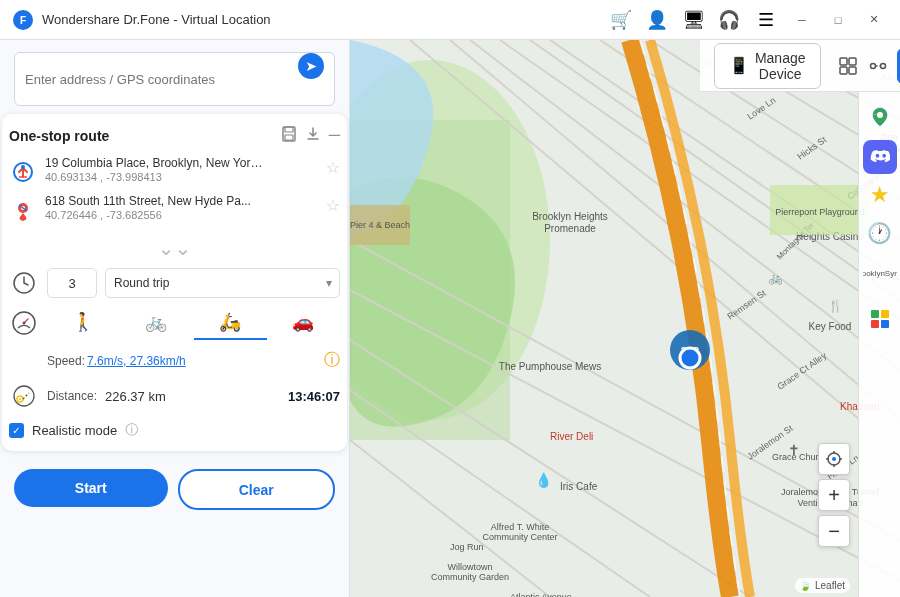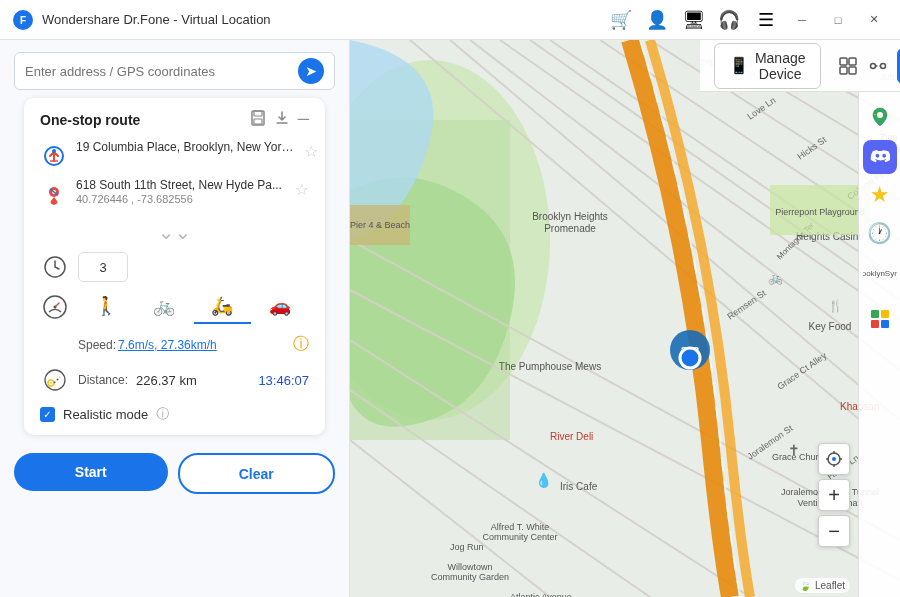--- a/index.html
+++ b/index.html
@@ -22,23 +22,23 @@
 
     
     .left-panel {
       width: 350px; min-width: 350px; background: #f7f9fc;
       display: flex; flex-direction: column; z-index: 10;
       border-right: 1px solid #dde3ea;
     }
 
     
     .search-bar {
-      display: flex; align-items: center; margin: 12px 14px 8px;
+      display: flex; margin: 12px 14px 8px;
       background: #fff; border: 1px solid #d0d7e2; border-radius: 6px;
-      padding: 0 10px; height: 38px;
+      padding: 0 10px; height: 54px;
     }
     .search-input {
       flex: 1; border: none; outline: none; font-size: 13px; color: #aaa;
       background: transparent;
     }
     .search-btn {
       width: 26px; height: 26px; background: #1a73e8; border-radius: 50%;
       display: flex; align-items: center; justify-content: center;
       cursor: pointer; color: #fff; font-size: 14px;
     }
@@ -60,23 +60,23 @@
     .toolbar-spacer { flex: 1; }
     .toolbar-icon-btn {
       width: 36px; height: 36px; display: flex; align-items: center; justify-content: center;
       border-radius: 6px; cursor: pointer; font-size: 18px; color: #555;
       border: 1px solid transparent;
     }
     .toolbar-icon-btn.active { background: #1a73e8; color: #fff; border-color: #1a73e8; }
 
     
     .route-card {
-      margin: 0 24px 8px; background: #fff;
+      margin: 0 2px 8px; background: #fff;
       border-radius: 10px; box-shadow: 0 1px 6px rgba(0,0,0,0.1);
-      padding: 12px 16px 8px;
+      padding: 12px 7px 8px;
     }
     .route-header {
       display: flex; align-items: center; justify-content: space-between; margin-bottom: 10px;
     }
     .route-title { font-size: 14px; font-weight: 600; color: #222; }
     .route-header-icons { display: flex; gap: 8px; font-size: 16px; color: #888; }
     .route-header-icons span { cursor: pointer; }
 
     
     .waypoint-row {
@@ -132,21 +132,21 @@
     .speed-value { color: #1a73e8; font-weight: 500; }
     .speed-info { margin-left: auto; color: #f90; font-size: 16px; cursor: pointer; }
 
     
     .distance-row {
       display: flex; align-items: center; gap: 8px; padding: 6px 0;
     }
     .dist-icon { width: 30px; height: 30px; display: flex; align-items: center; justify-content: center; flex-shrink: 0; }
     .dist-label { font-size: 12px; color: #888; }
     .dist-value { font-size: 13px; color: #333; font-weight: 500; }
-    .dist-time { font-size: 13px; color: #1d4ed8; margin-left: auto; font-weight: 400; }
+    .dist-time { font-size: 13px; color: #0f172a; margin-left: auto; font-weight: 700; }
 
     
     .realistic-row {
       display: flex; align-items: center; gap: 8px; padding: 4px 0;
     }
     .checkbox-custom {
       width: 15px; height: 15px; background: #1a73e8; border-radius: 3px;
       display: flex; align-items: center; justify-content: center; cursor: pointer;
     }
     .checkbox-custom::after { content: '✓'; color: #fff; font-size: 10px; }
@@ -260,20 +260,21 @@
         <div class="wp-icon">
           <svg viewBox="0 0 22 22" fill="none">
             <circle cx="11" cy="11" r="9" fill="#fff" stroke="#1a73e8" stroke-width="2"></circle>
             <path d="M11 7v9M7 11l4-4 4 4" stroke="#e74c3c" stroke-width="2" stroke-linecap="round"></path>
             <circle cx="11" cy="6" r="2" fill="#1a73e8"></circle>
             <path d="M7 16h8" stroke="#e74c3c" stroke-width="1.5"></path>
           </svg>
         </div>
         <div class="wp-info">
           <div class="wp-address">19 Columbia Place, Brooklyn, New York 1...</div>
+          <div class="wp-coords">40.693134 , -73.998413</div>
         </div>
         <span class="wp-star">☆</span>
       </div>
 
       <div class="waypoint-row">
         <div class="wp-icon">
           <svg viewBox="0 0 22 22" fill="none">
             <circle cx="11" cy="9" r="5" fill="#e74c3c"></circle>
             <path d="M11 14 C8 18 5 20 11 22 C17 20 14 18 11 14Z" fill="#e74c3c"></path>
             <circle cx="11" cy="9" r="2" fill="#fff"></circle>
@@ -292,20 +293,27 @@
       </div>
 
       <div class="controls-row">
         <div class="speed-icon">
           <svg width="24" height="24" viewBox="0 0 24 24" fill="none">
             <circle cx="12" cy="12" r="10" stroke="#555" stroke-width="1.5" fill="none"></circle>
             <path d="M12 6v6l4 2" stroke="#555" stroke-width="1.5" stroke-linecap="round"></path>
           </svg>
         </div>
         <input class="count-input" type="text" value="3" style="">
+        <div class="trip-select-wrapper">
+          <select>
+            <option>One-way</option>
+            <option selected="">Round trip</option>
+            <option>Loop</option>
+          </select>
+        </div>
       </div>
 
       <div class="transport-row">
         <div class="speedometer-icon">
           <svg width="26" height="26" viewBox="0 0 26 26" fill="none">
             <circle cx="13" cy="13" r="11" stroke="#555" stroke-width="1.5" fill="none"></circle>
             <path d="M7 18 A8 8 0 0 1 19 18" stroke="#555" stroke-width="1.2" fill="none"></path>
             <line x1="13" y1="13" x2="17" y2="9" stroke="#e74c3c" stroke-width="1.5" stroke-linecap="round"></line>
             <circle cx="13" cy="13" r="1.5" fill="#555"></circle>
           </svg>

